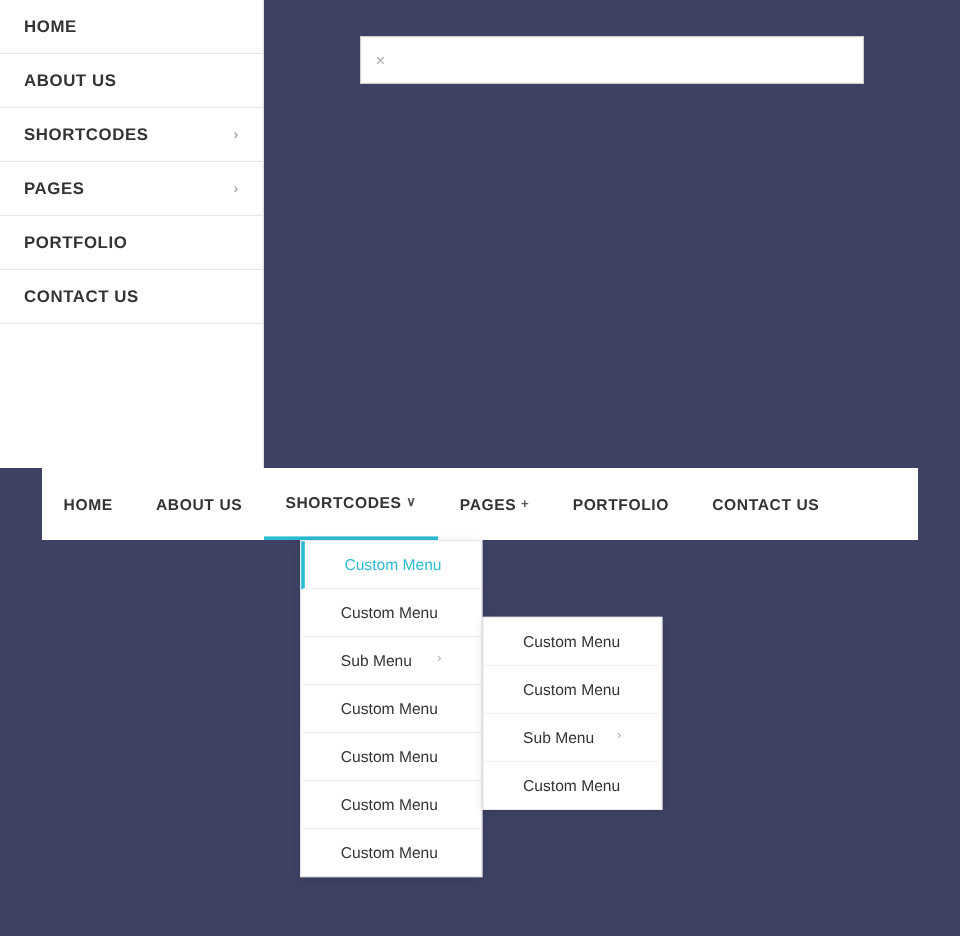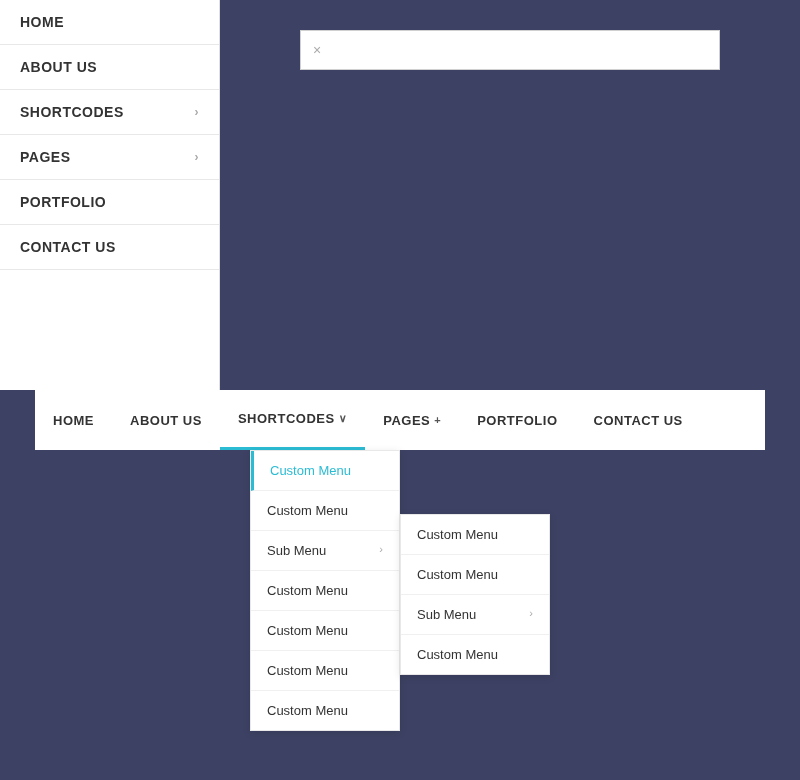--- a/index.html
+++ b/index.html
@@ -127,21 +127,21 @@
       background-color: #ffffff;
       min-width: 150px;
       border: 1px solid #e8e8e8;
       box-shadow: 0 2px 8px rgba(0,0,0,0.1);
     }
 
     .dropdown-item {
       display: flex;
       align-items: flex-start;
       justify-content: space-between;
-      padding: 12px 16px;
+      padding: 12px 33px;
       font-size: 13px;
       color: #333;
       cursor: pointer;
       white-space: nowrap;
       border-bottom: 1px solid #f0f0f0;
     }
 
     .dropdown-item:last-child {
       border-bottom: none;
     }

